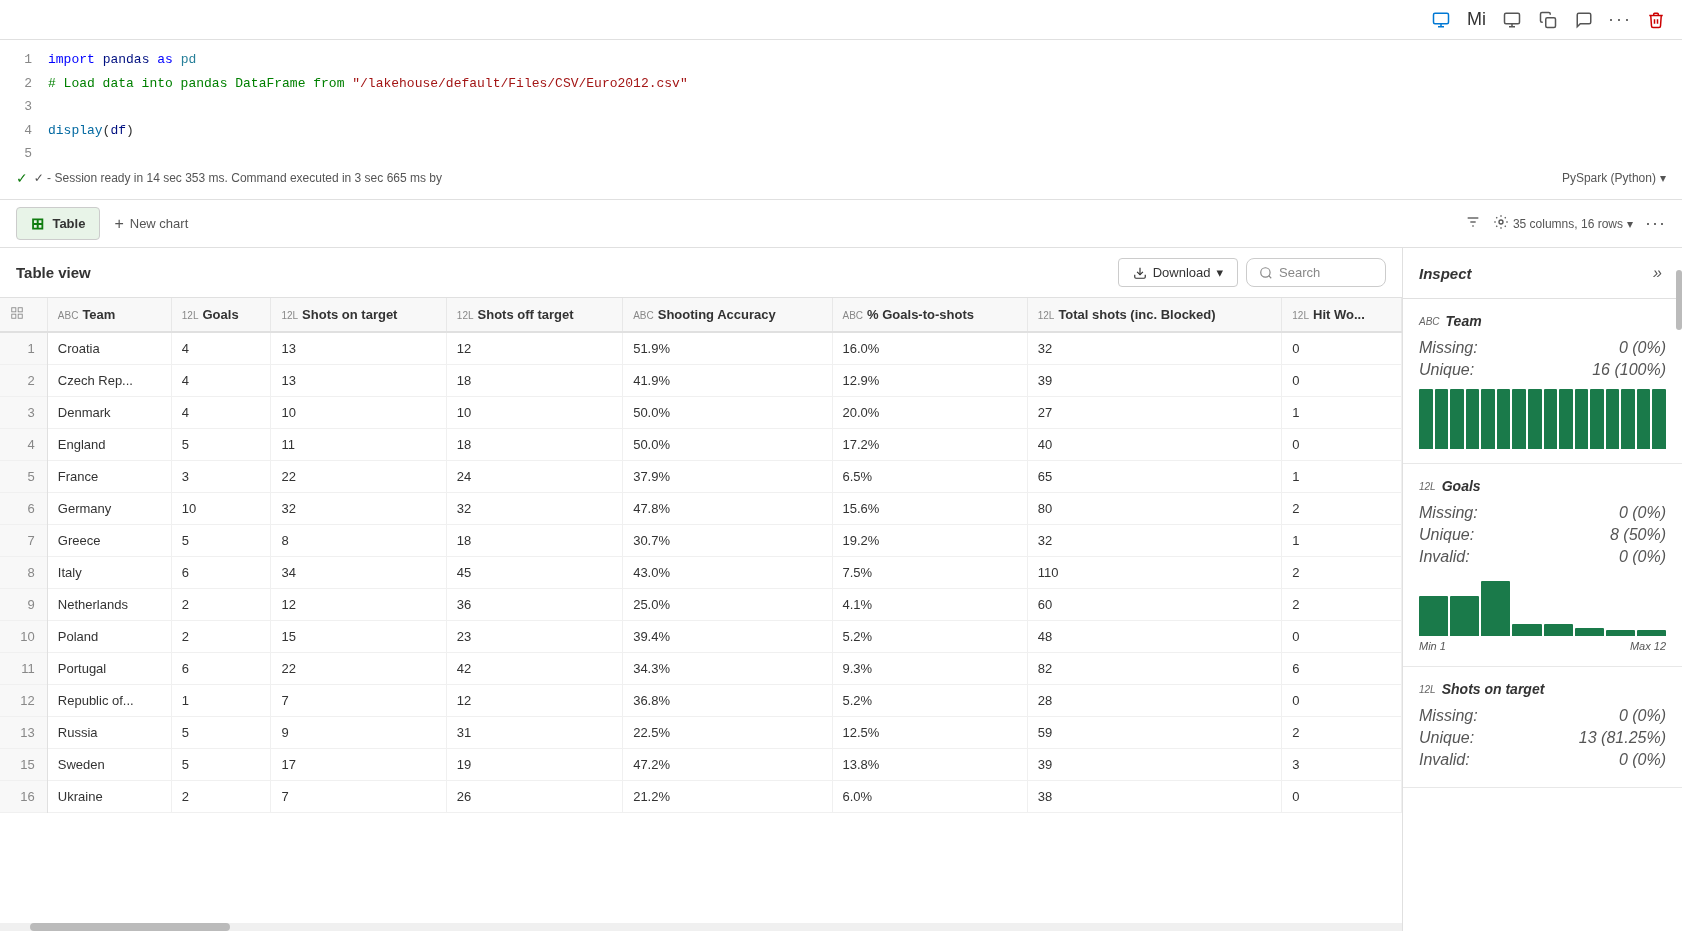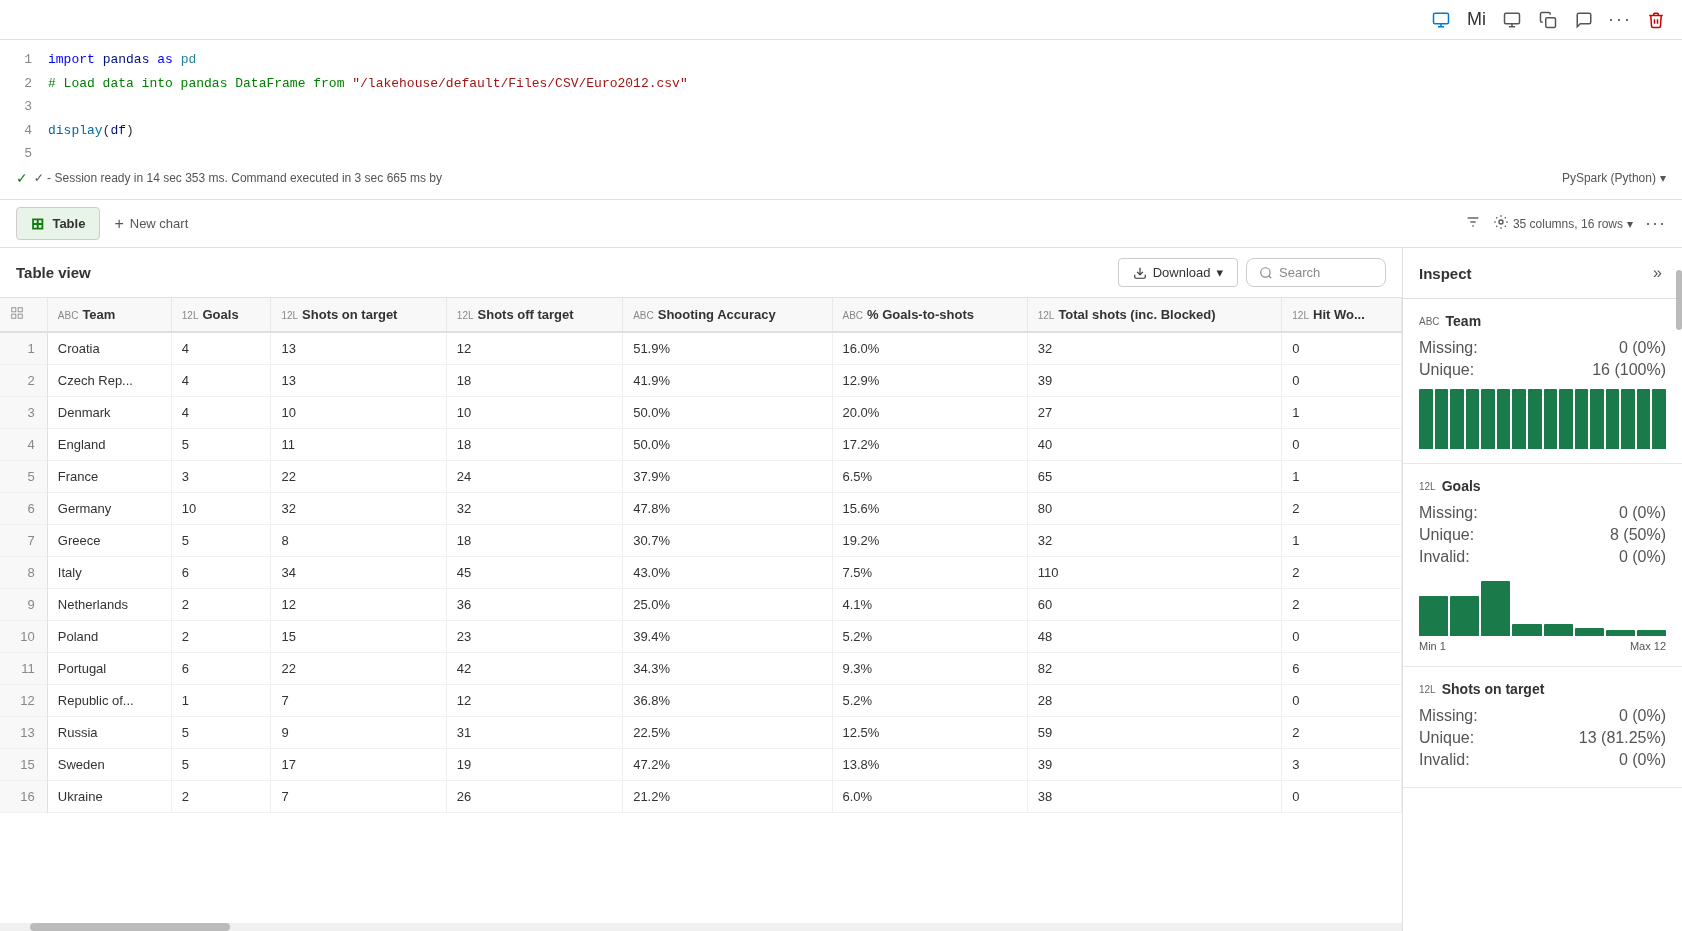--- a/index.html
+++ b/index.html
@@ -53,21 +53,21 @@
     thead th { background: #f8f8f8; border-bottom: 2px solid #e0e0e0; border-right: 1px solid #e8e8e8; padding: 8px 10px; text-align: left; white-space: nowrap; position: sticky; top: 0; z-index: 10; font-weight: 600; color: #555; }
     thead th .col-type { font-size: 10px; color: #888; font-weight: normal; margin-right: 4px; }
     thead th .col-name { color: #333; }
     tbody tr { border-bottom: 1px solid #f0f0f0; }
     tbody td { padding: 8px 10px; border-right: 1px solid #f0f0f0; white-space: nowrap; }
     .row-num { color: #888; text-align: right; padding-right: 12px; min-width: 36px; }
     .col-idx { background: #f8f8f8; border-right: 1px solid #e0e0e0; }
     .col-idx-header { background: #f8f8f8; }
 
     
-    .inspect-panel { width: 280px; border-left: 1px solid #e0e0e0; background: #fff; display: flex; flex-direction: column; overflow: hidden; }
+    .inspect-panel { width: 280px; border-left: 1px solid #e0e0e0; background: #fff; display: flex; flex-direction: column; overflow: hidden; font-style: italic; }
     .inspect-header { display: flex; align-items: center; justify-content: space-between; padding: 12px 16px; border-bottom: 1px solid #e0e0e0; }
     .inspect-title { font-weight: 700; font-size: 15px; }
     .inspect-expand { cursor: pointer; font-size: 16px; color: #555; padding: 4px; }
     .inspect-content { flex: 1; overflow-y: auto; }
 
     .inspect-section { padding: 14px 16px; border-bottom: 1px solid #e8e8e8; }
     .inspect-col-name { font-weight: 700; font-size: 14px; margin-bottom: 10px; display: flex; align-items: center; gap: 6px; }
     .inspect-type { font-size: 10px; color: #666; font-weight: normal; }
     .inspect-stat { display: flex; justify-content: space-between; font-size: 16px; margin-bottom: 4px; color: #555; }
 

